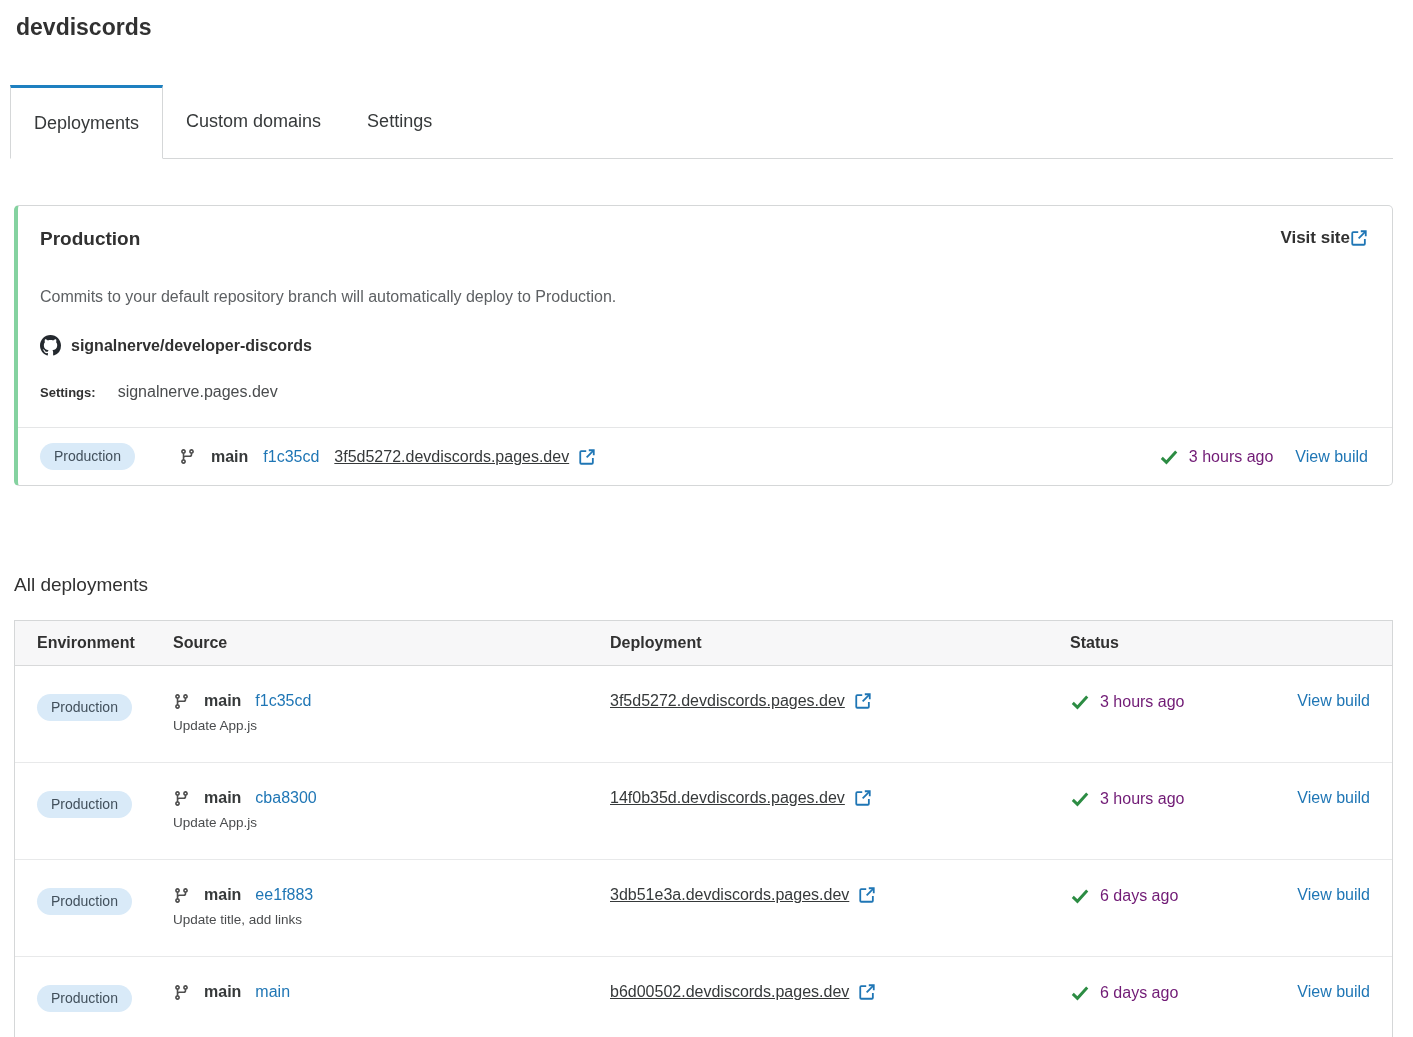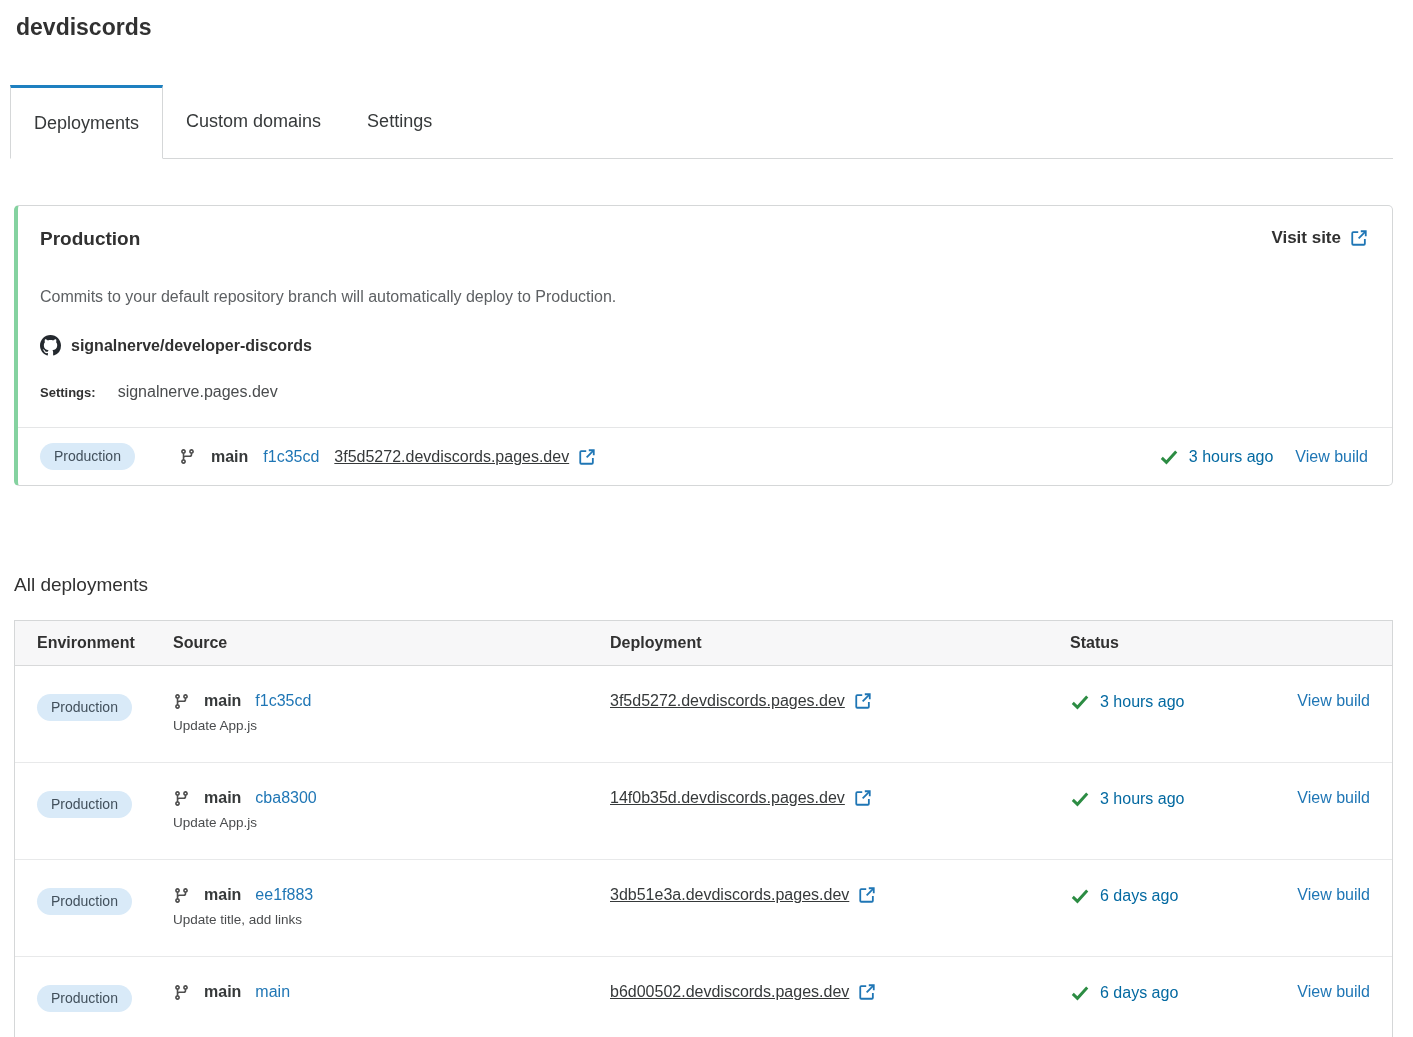--- a/index.html
+++ b/index.html
@@ -24,21 +24,21 @@
     border-bottom:1px solid #fff; margin-bottom:-1px;
   }
   .tab + .tab { margin-left:0; }
 
   
   .prod-card { margin-top:46px; border:1px solid #d5d7d8; border-left:4px solid #85d2a0;
                border-radius:5px; background:#fff; }
   .prod-body { padding:22px 24px 26px 22px; }
   .prod-head { display:flex; justify-content:space-between; align-items:flex-start; }
   .prod-title { font-size:19px; font-weight:bold; color:#313131; }
-  .visit-site { display:inline-flex; align-items:center; gap:9px; font-size:17px;
+  .visit-site { display:inline-flex; align-items:center; font-size:17px;
                 font-weight:bold; color:#313131; text-decoration:none; cursor:pointer; }
   .visit-site .ext-icon { color:#1f76b5; }
   .prod-desc { margin-top:38px; color:#5d6063; font-size:16px; }
   .repo-line { margin-top:29px; display:flex; align-items:center; gap:10px;
                font-weight:bold; font-size:16px; color:#313131; }
   .domains-line { margin-top:27px; display:flex; align-items:baseline; }
   .domains-label { font-size:13px; font-weight:bold; color:#313131; }
   .domains-value { font-size:16px; color:#4a4c4e; margin-left:22px; }
 
   .prod-row { border-top:1px solid #e5e6e7; padding:13px 24px 13px 22px;
@@ -46,21 +46,21 @@
   .src-group { display:flex; align-items:center; gap:15px; margin-left:44px; }
 
   
   .badge { display:inline-block; background:#d9eaf8; color:#42505c; font-size:14px;
            padding:5px 14px 6px; border-radius:14px; white-space:nowrap; }
   .branch-name { font-weight:bold; color:#36393a; font-size:16px; }
   a.link { color:#1f76b5; text-decoration:none; cursor:pointer; font-size:16px; }
   .url { color:#36393a; font-size:16px; display:inline-flex; align-items:flex-end; gap:9px;text-decoration:underline; }
   .url .ext-icon { color:#1f76b5; }
   .status-cluster { display:flex; align-items:center; margin-left:auto; }
-  .status-time { display:inline-flex; align-items:center; gap:10px; color:#0369a1; font-size:16px; }
+  .status-time { display:inline-flex; align-items:center; gap:10px; color:#701a75; font-size:16px; }
   .icon { display:inline-flex; flex:none; }
 
   
   .section-title { margin-top:88px; font-size:19px; font-weight:normal; color:#313131; }
   .deploy-table { margin-top:24px; border:1px solid #d5d7d8; border-radius:0; overflow:hidden; }
   .t-head { display:grid; grid-template-columns:136px 437px 460px 214px 1fr;
             padding:13px 22px; background:#f7f7f8; border-bottom:1px solid #d8d9da;
             font-weight:bold; font-size:16px; color:#313131; }
   .t-row { display:grid; grid-template-columns:136px 437px 460px 214px 1fr;
            padding:26px 22px 29px; border-bottom:1px solid #e8e9ea; background:#fff;

